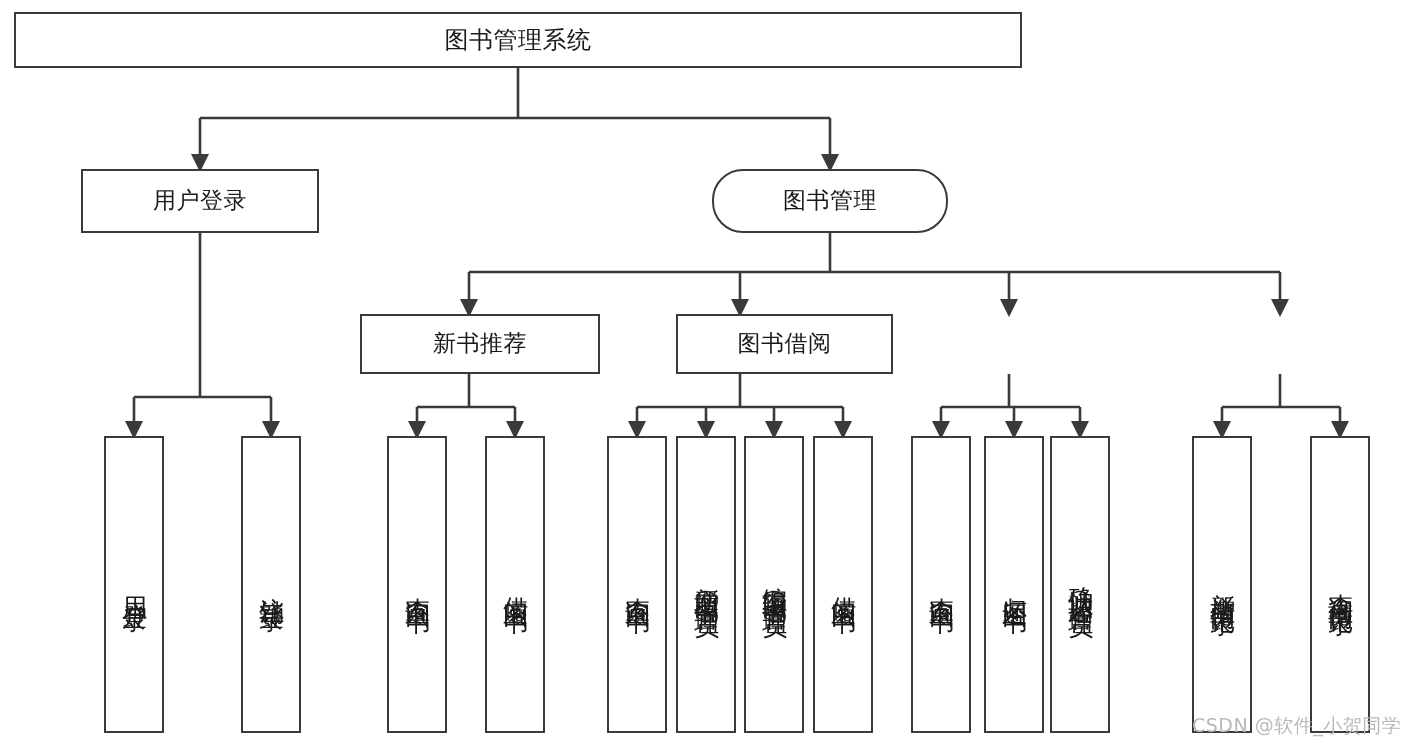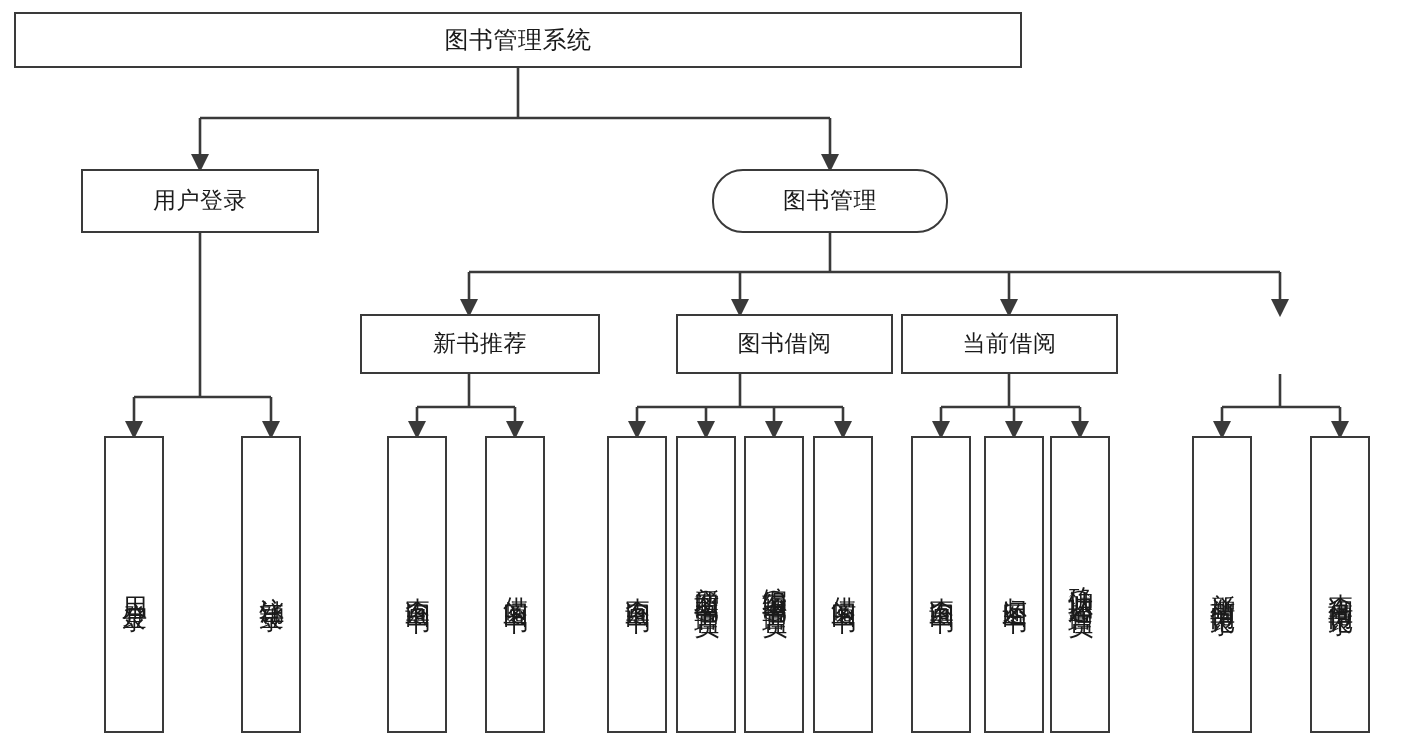--- a/index.html
+++ b/index.html
@@ -139,23 +139,20 @@
   <div class="node horiz" style="left:712px; top:169px; width:236px; height:64px;border-radius:31px;">
     <span class="label">图书管理</span>
   </div>
 
   <div class="node horiz" style="left:360px; top:314px; width:240px; height:60px;">
     <span class="label">新书推荐</span>
   </div>
   <div class="node horiz" style="left:632px; top:314px; width:217px; height:60px;margin-left:44px;">
     <span class="label">图书借阅</span>
   </div>
-  <div class="node horiz" style="left:901px; top:314px; width:217px; height:60px;">
-    <span class="label">当前借阅</span>
-  </div>
 
   <div class="node leaf" style="left:104px; top:436px; width:60px; height:297px;">
     <span class="label">用户登录</span>
   </div>
   <div class="node leaf" style="left:241px; top:436px; width:60px; height:297px;">
     <span class="label">注销登录</span>
   </div>
   <div class="node leaf" style="left:387px; top:436px; width:60px; height:297px;">
     <span class="label">查询图书</span>
   </div>
@@ -183,14 +180,15 @@
   <div class="node leaf" style="left:1050px; top:436px; width:60px; height:297px;">
     <span class="label">确认归还（管理员）</span>
   </div>
   <div class="node leaf" style="left:1192px; top:436px; width:60px; height:297px;">
     <span class="label">新增借阅记录</span>
   </div>
   <div class="node leaf" style="left:1310px; top:436px; width:60px; height:297px;">
     <span class="label">查询借阅记录</span>
   </div>
 
+  <div class="watermark" style="left:1192px; top:713px;">CSDN @软件_小贺同学</div>
 
 </div>
 
 </body></html>

